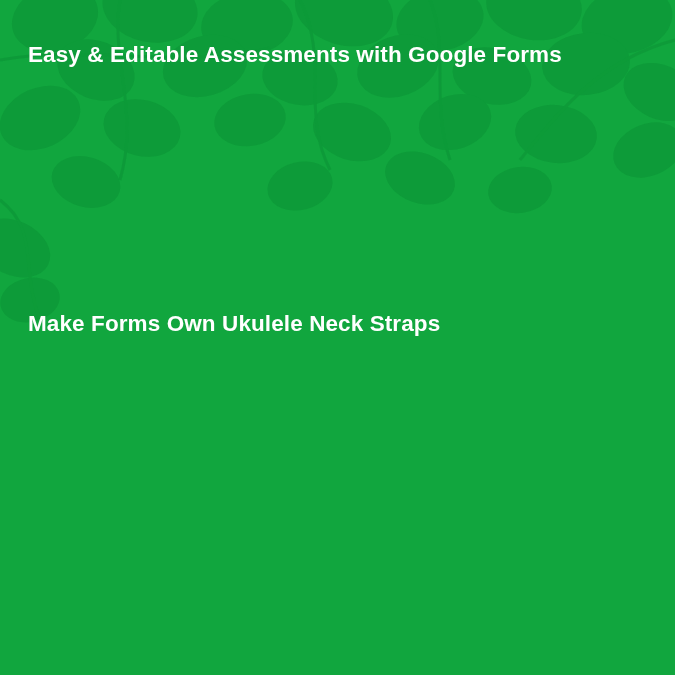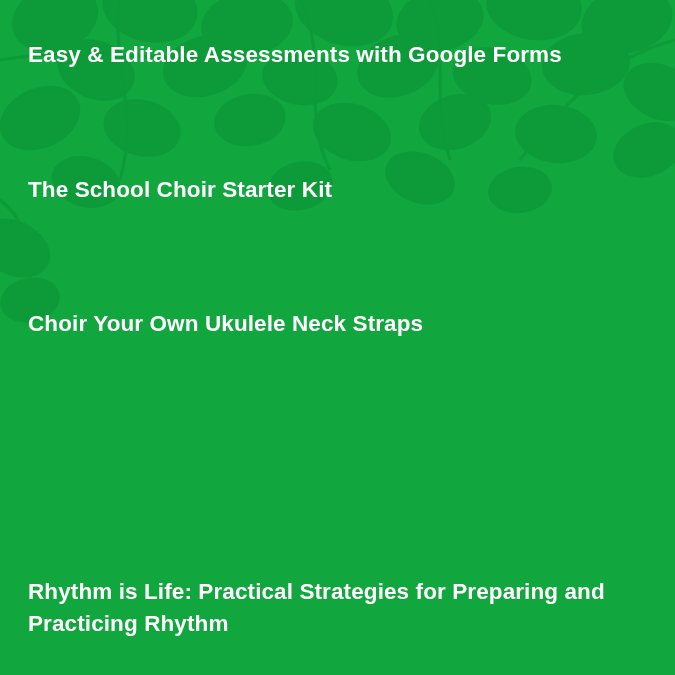--- a/index.html
+++ b/index.html
@@ -103,24 +103,18 @@
         <path d="M430 0 C 450 50, 430 100, 450 160"></path>
         <path d="M0 200 C 40 230, 20 270, 40 320"></path>
       </g>
     </g>
   </svg>
 
   <ul class="post-list">
     <li class="post-item post-1">
       <span>Easy &amp; Editable Assessments with Google Forms</span>
     </li>
-    <li class="post-item post-2">
-      <span>The School Choir Starter Kit</span>
-    </li>
     <li class="post-item post-3">
-      <span>Choir Your Own Ukulele Neck Straps</span>
-    </li>
-    <li class="post-item post-5">
-      <span>Rhythm is Life: Practical Strategies for Preparing and Practicing Rhythm</span>
+      <span>Make Forms Own Ukulele Neck Straps</span>
     </li>
   </ul>
 
 </div>
 
 </body></html>

